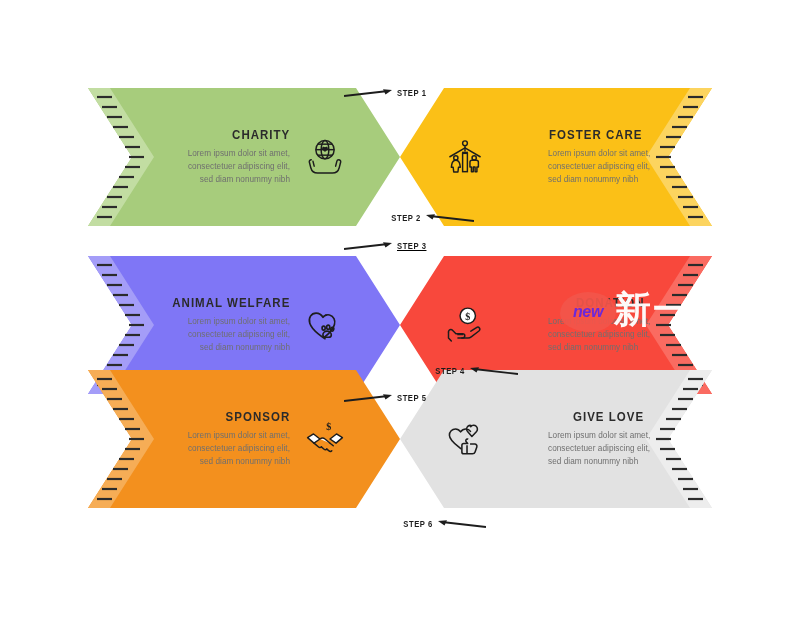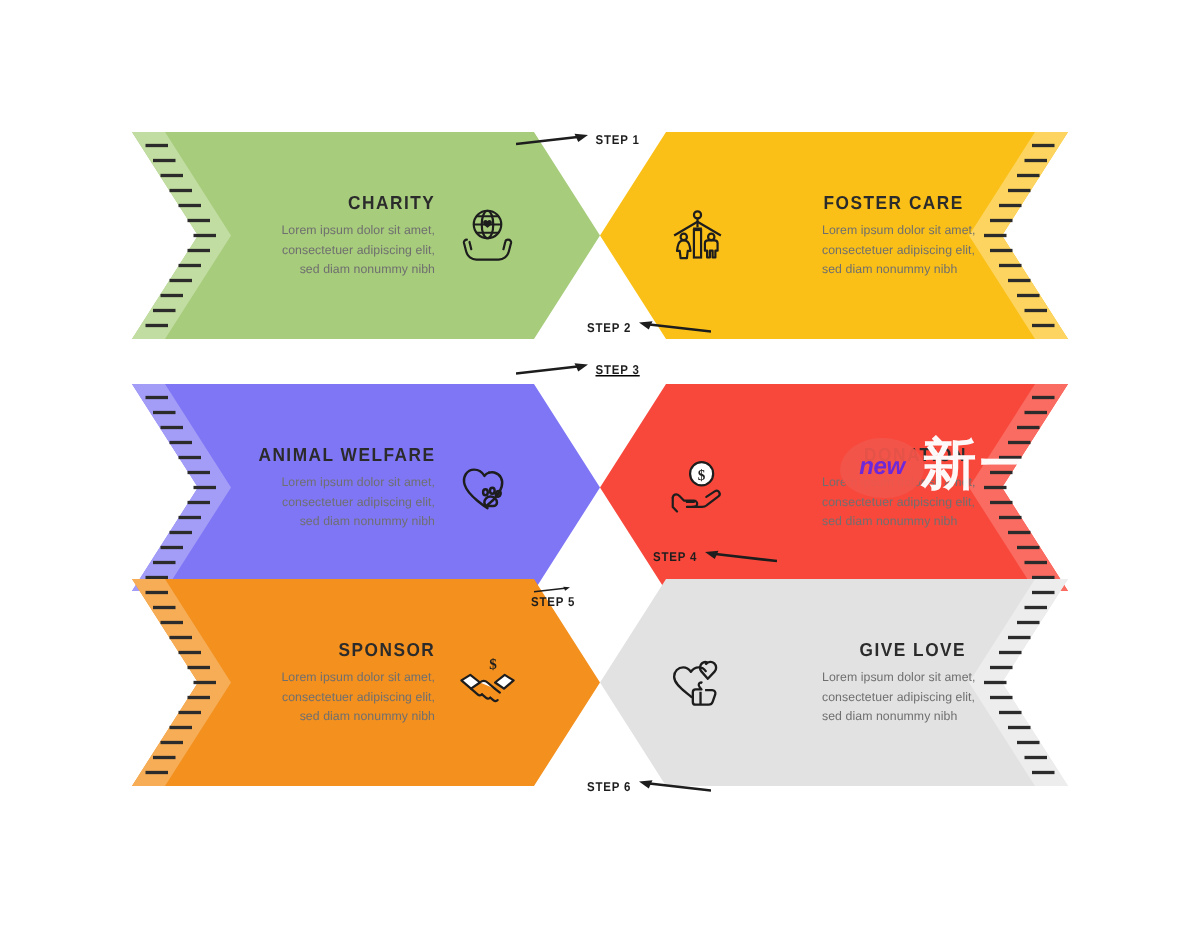--- a/index.html
+++ b/index.html
@@ -24,21 +24,21 @@
   }
 
   .row {
     position: absolute;
     left: 0;
     width: 800px;
     height: 138px;
   }
   .row-0 { top: 88px; }
   .row-1 { top: 256px; }
-  .row-2 { top: 386px; }
+  .row-2 { top: 370px; }
 
   
   .panel {
     position: absolute;
     top: 0;
     height: 138px;
     width: 312px;
   }
   .panel-left  { left: 88px; }
   .panel-right { left: 400px; }
@@ -484,29 +484,29 @@
   </div>
 
   <div class="step step-rtl" style="left:388px; top:363px;margin-left:44px;">
     <span class="step-label">STEP 4</span>
     <svg class="step-line" width="48" height="12" viewBox="0 0 48 12">
       <line x1="4" y1="4" x2="48" y2="9" stroke="#1d1d1d" stroke-width="1.8"></line>
       <path d="M0 3 L9 2.2 L6.5 7.6 Z" fill="#1d1d1d"></path>
     </svg>
   </div>
 
-  <div class="step step-ltr" style="left:344px; top:390px;flex-direction:column;">
+  <div class="step step-ltr" style="left:344px; top:390px;">
     <svg class="step-line" width="48" height="12" viewBox="0 0 48 12">
       <line x1="0" y1="9" x2="44" y2="4" stroke="#1d1d1d" stroke-width="1.8"></line>
       <path d="M48 3 L39 2.2 L41.5 7.6 Z" fill="#1d1d1d"></path>
     </svg>
     <span class="step-label">STEP 5</span>
   </div>
 
-  <div class="step step-rtl" style="left:388px; top:516px;">
+  <div class="step step-rtl" style="left:400px; top:516px;">
     <span class="step-label">STEP 6</span>
     <svg class="step-line" width="48" height="12" viewBox="0 0 48 12">
       <line x1="4" y1="4" x2="48" y2="9" stroke="#1d1d1d" stroke-width="1.8"></line>
       <path d="M0 3 L9 2.2 L6.5 7.6 Z" fill="#1d1d1d"></path>
     </svg>
   </div>
 
   <div class="watermark">
     <div class="wm-badge">
       <div class="wm-badge-shape"></div>

